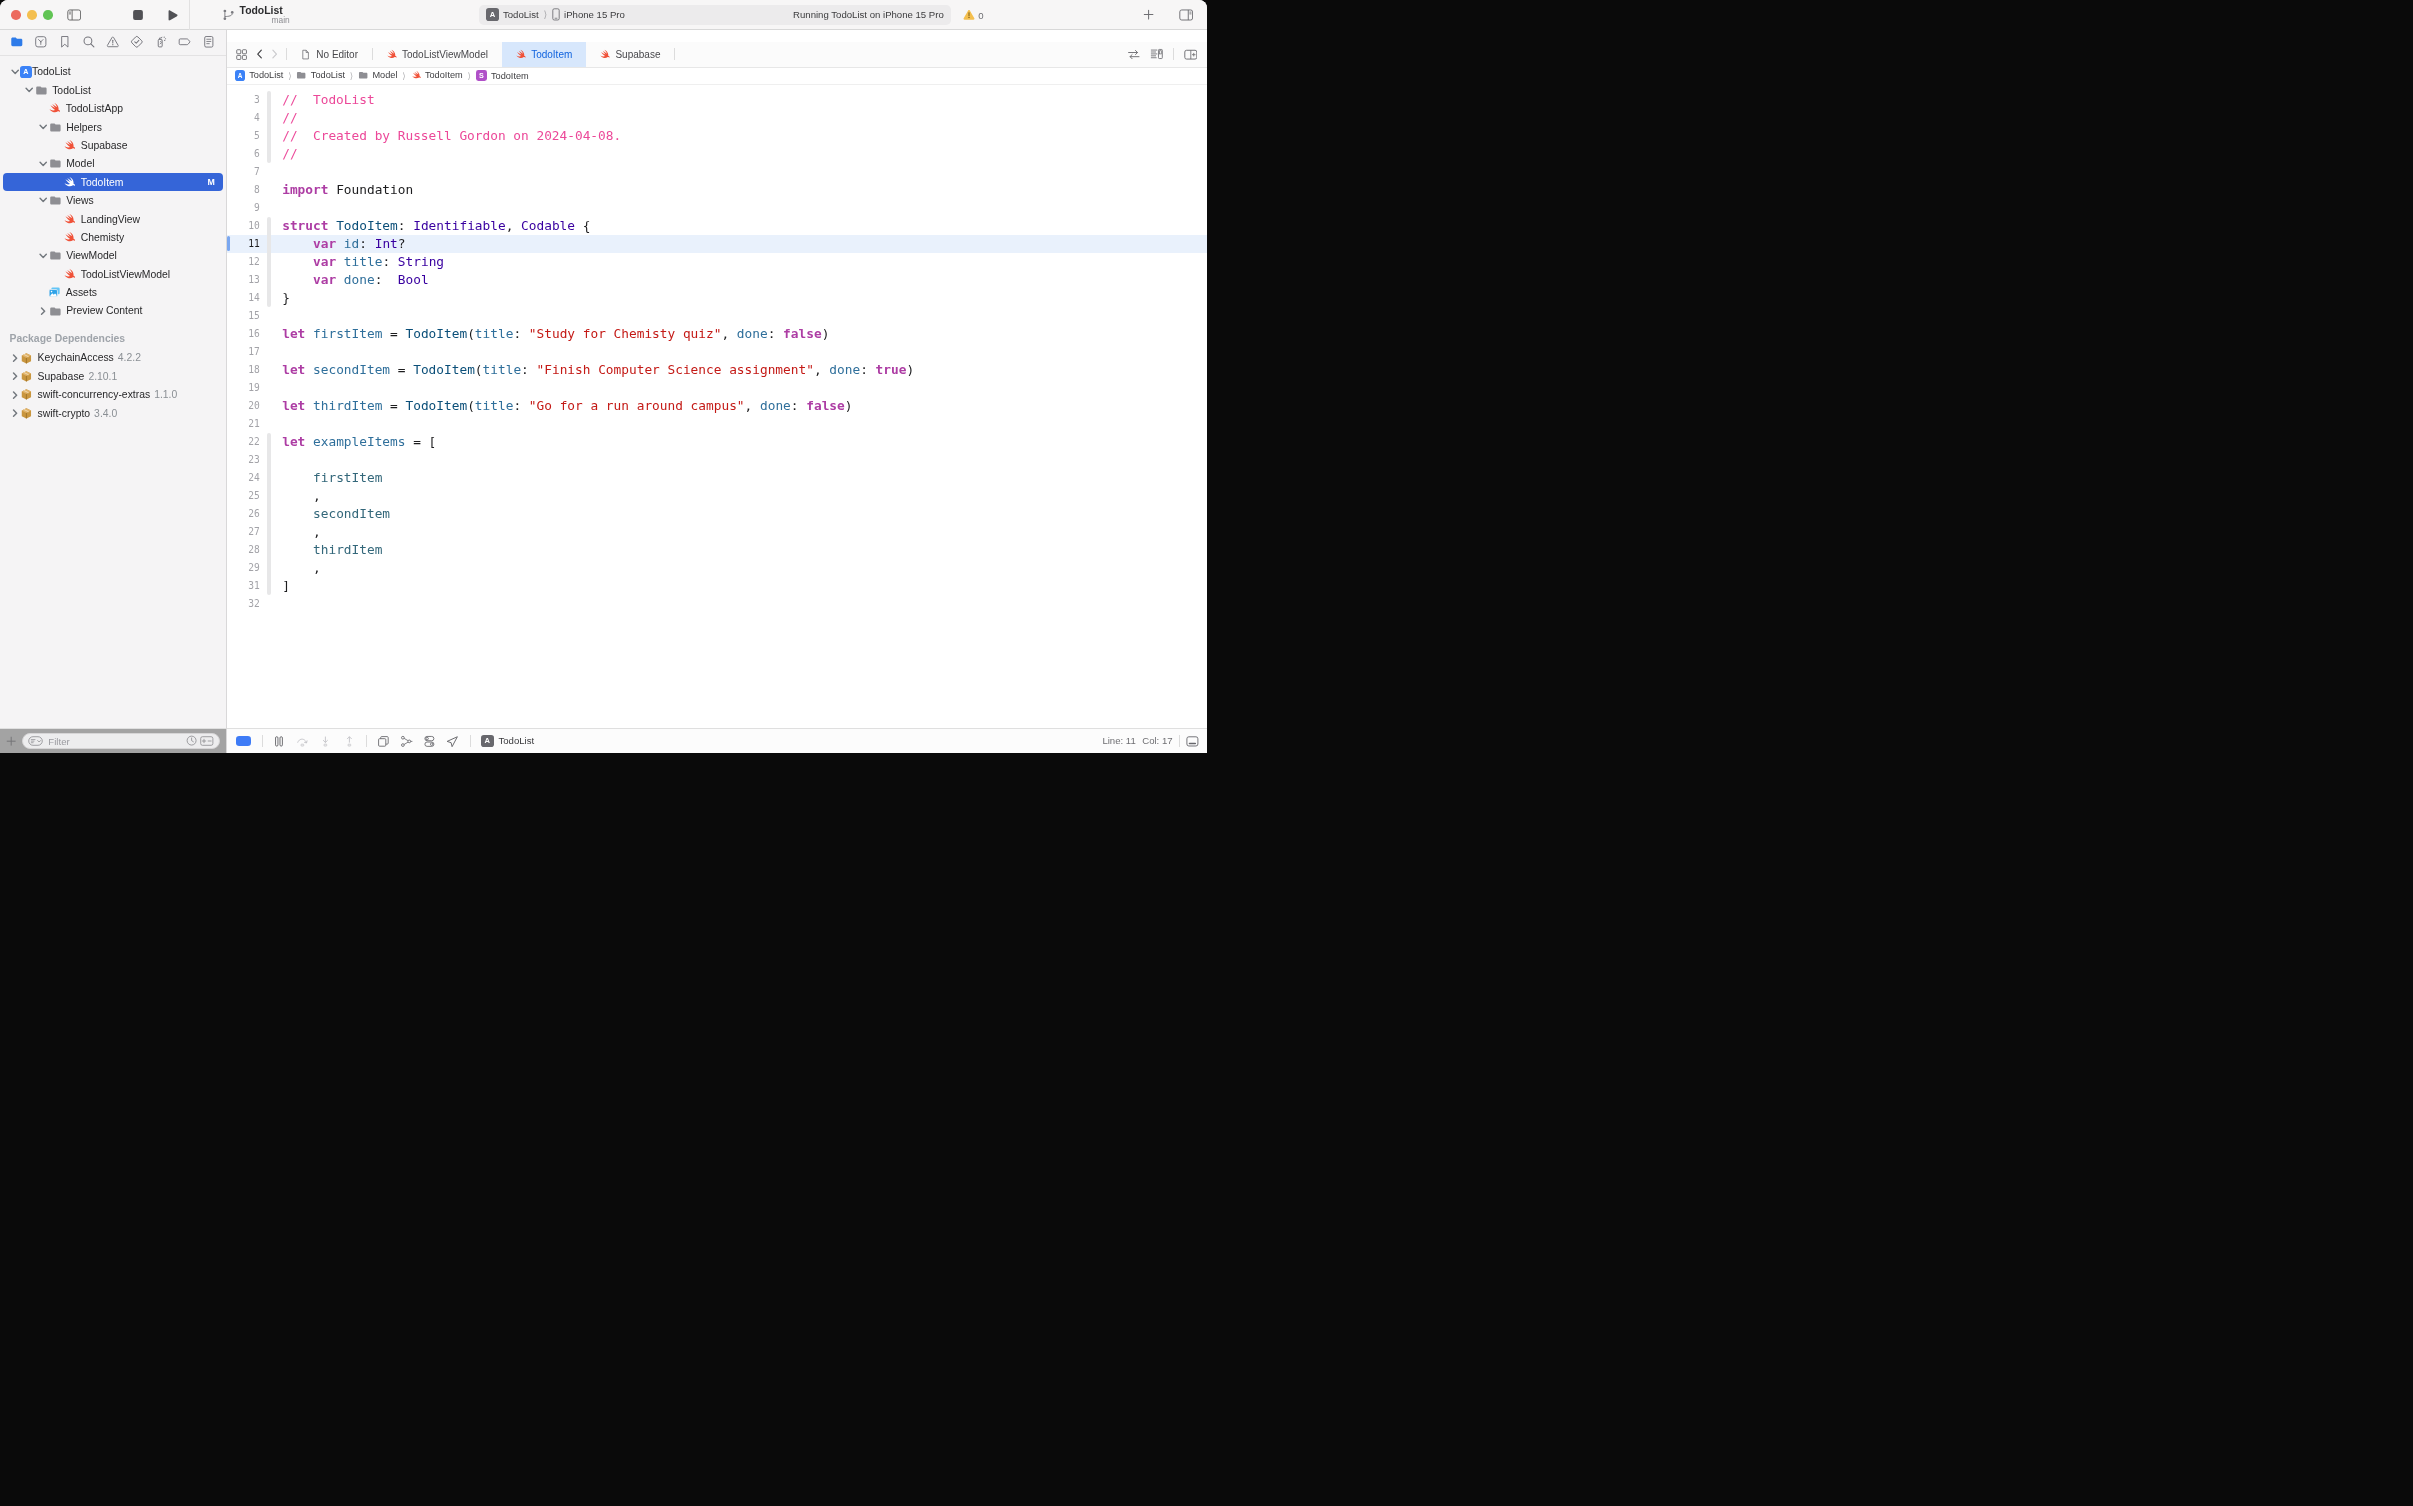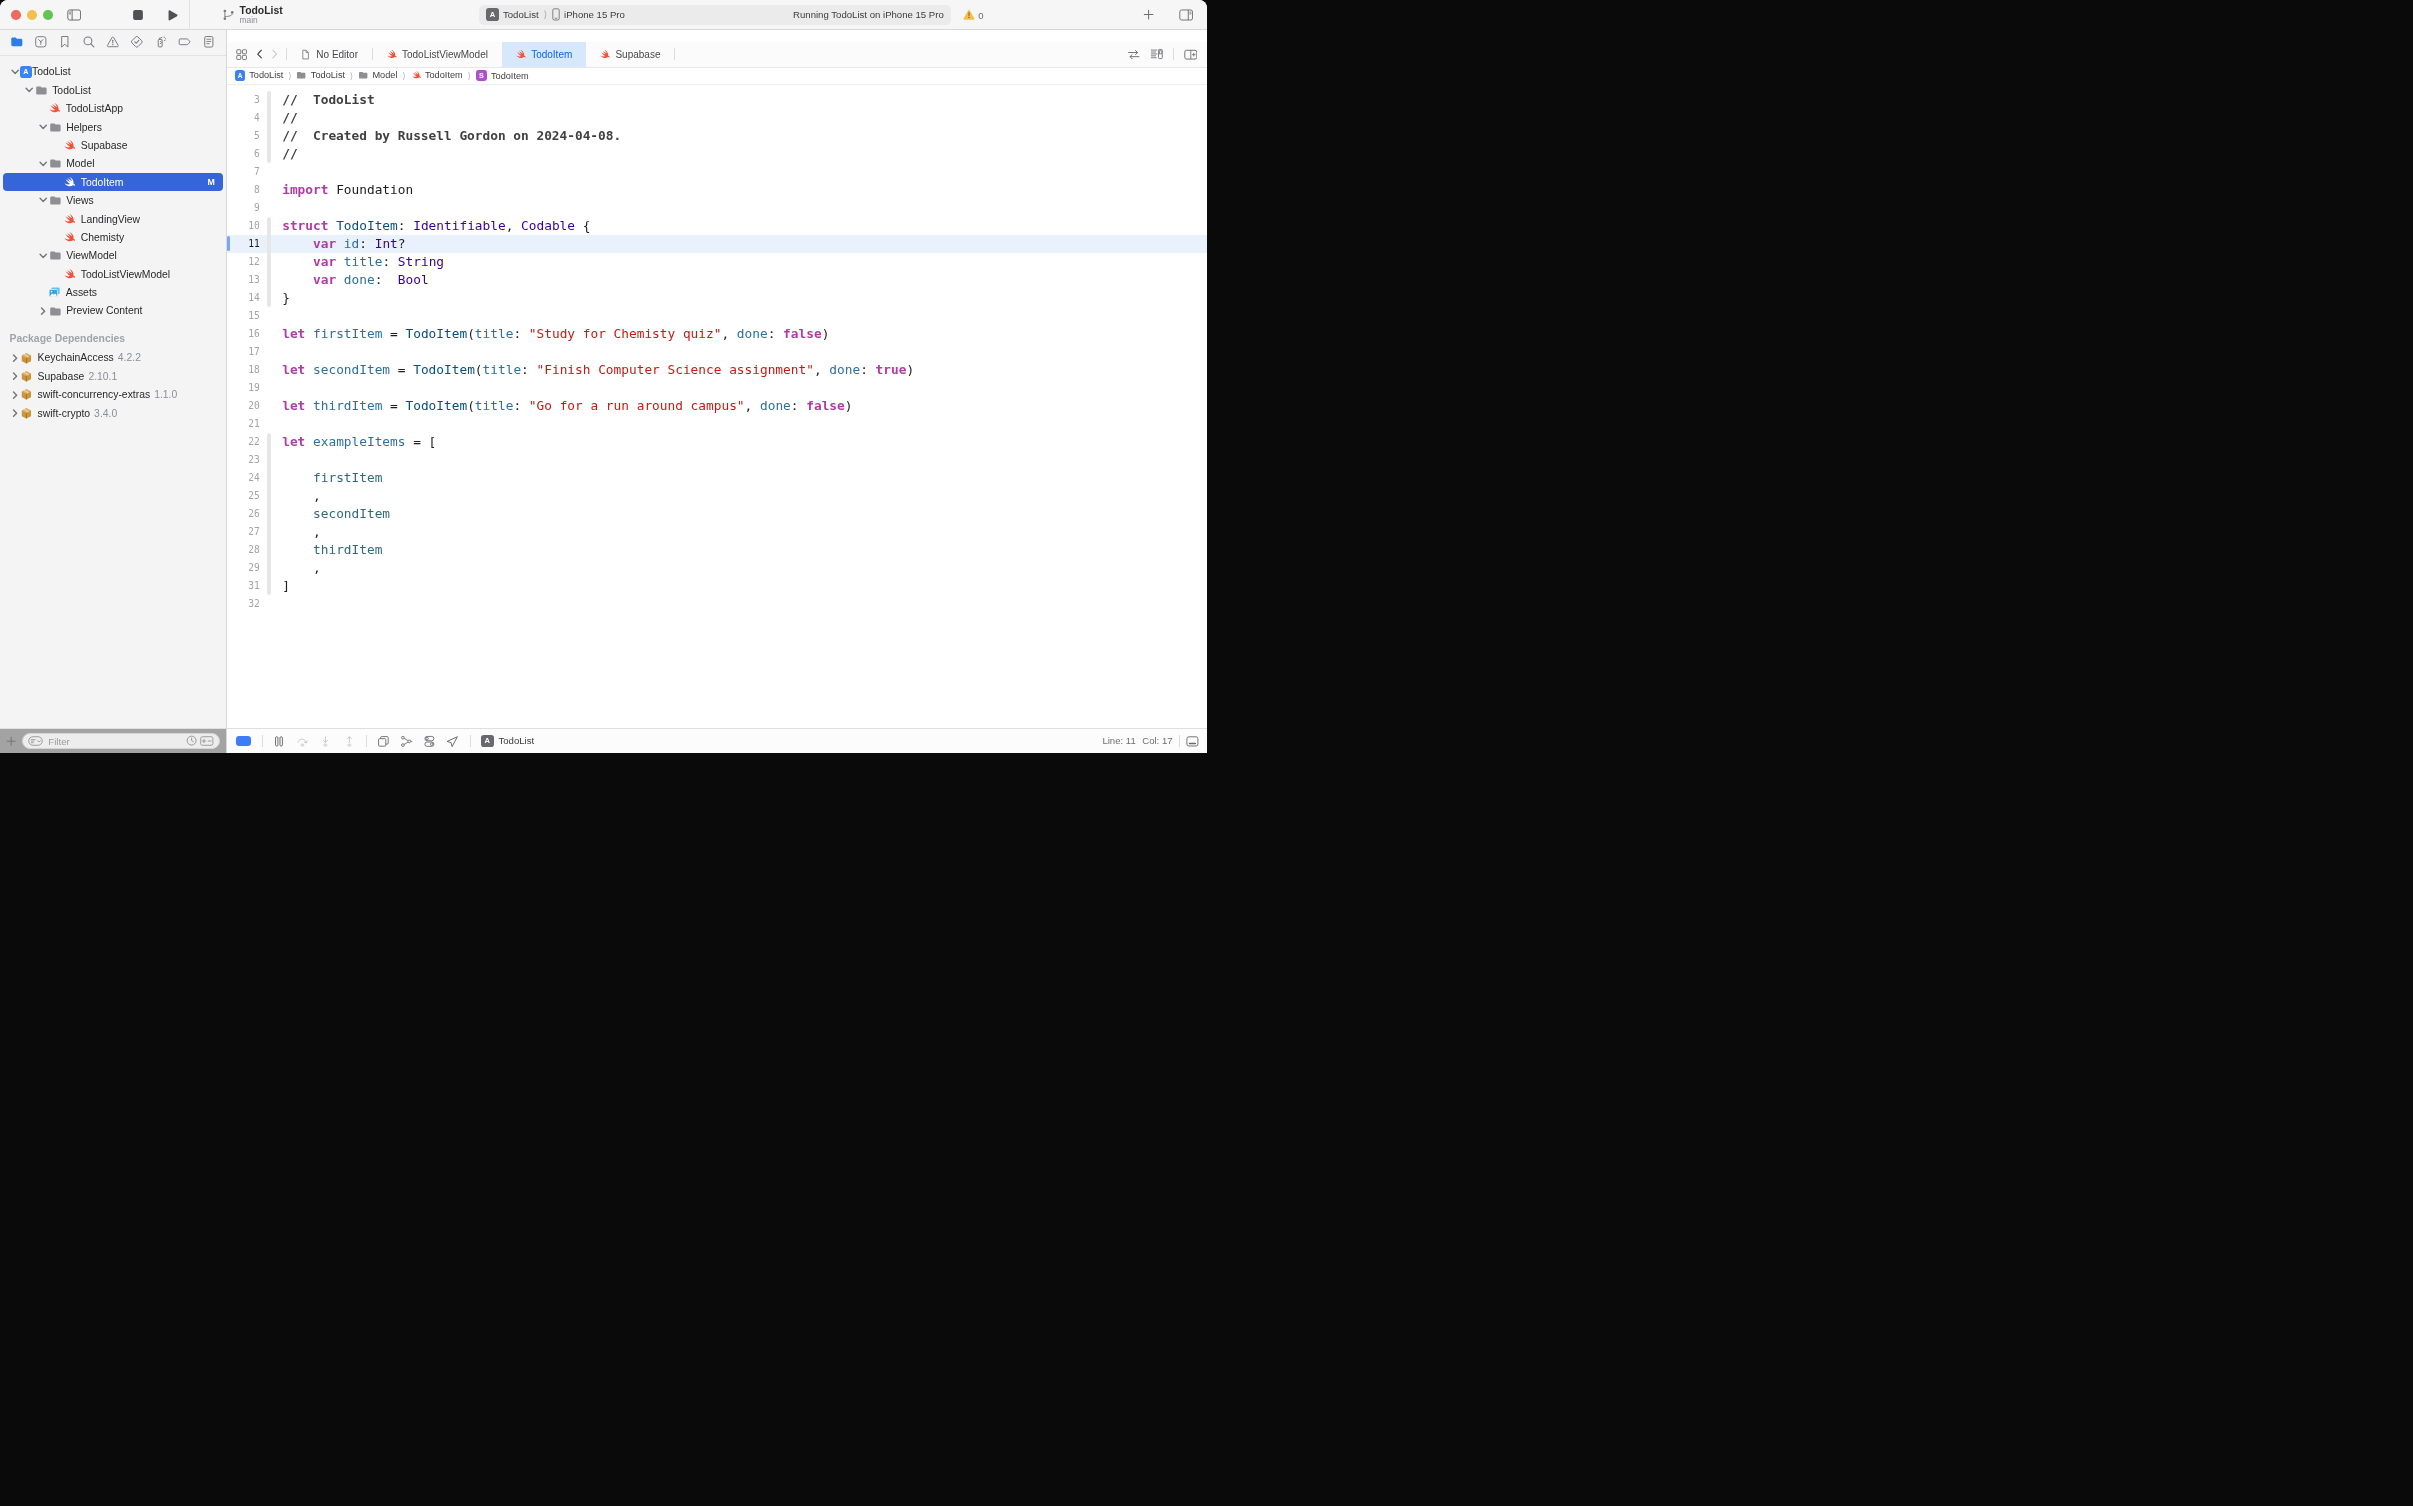--- a/index.html
+++ b/index.html
@@ -12,21 +12,21 @@
   .tl{position:absolute;top:10.4px;width:9.6px;height:9.6px;border-radius:50%;}
   .tl.r{left:11.2px;background:#ec6a5e;} .tl.y{left:27px;background:#f4bf4f;} .tl.g{left:43px;background:#61c454;}
   .tbtn{position:absolute;top:0;height:30px;display:flex;align-items:center;color:#666;}
   .tbtn svg{display:block;}
   .tb-sidebar{left:67px;width:14.4px;} .tb-stop{left:132px;width:12px;color:#515155;}
   .tb-run{left:166px;width:12px;color:#515155;}
   .tdiv{position:absolute;left:189px;top:0;width:0.8px;height:30px;background:#e2e1e1;}
   .branch-wrap{position:absolute;left:222px;top:0;height:30px;display:flex;align-items:center;gap:4.8px;color:#7b7b80;}
   .wtitle{line-height:1.1;}
   .wtitle .t1{font-size:10.4px;font-weight:700;color:#2c2c2e;}
-  .wtitle .t2{font-size:8.4px;color:#8d8d92;}
+  .wtitle .t2{font-size:8.4px;color:#8d8d92;margin-left:32px;}
   .scheme{position:absolute;left:479px;top:4.8px;width:472px;height:20px;background:#ecebec;border-radius:4.8px;
     display:flex;align-items:center;padding:0 7.2px;font-size:9.6px;color:#3c3c3e;gap:4px;}
   .scheme .grow{flex:1;}
   .sep-ch{color:#a7a7aa;font-size:9.6px;padding:0 0.8px;}
   .badge{display:inline-flex;align-items:center;justify-content:center;color:#fff;font-weight:700;
     border-radius:2.8px;flex:0 0 auto;}
   .badge.dark{background:#68686d;width:12.8px;height:12.8px;font-size:7.6px;}
   .badge.blue{background:#3b82f7;width:12px;height:12px;font-size:7.2px;}
   .badge.purple{background:#b050c8;width:11.2px;height:11.2px;font-size:7.2px;border-radius:2.4px;}
   .phone{color:#6f6f73;}
@@ -85,21 +85,21 @@
   .crow{display:flex;align-items:center;height:18px;position:relative;}
   .crow.current{background:#e9f1fc;}
   .chbar{position:absolute;left:0;top:1.6px;width:3.2px;height:14.4px;border-radius:1.6px;background:#7aa7f0;}
   .lnum{width:37px;flex:0 0 37px;text-align:right;padding-right:4px;
     font:9.6px/18px "DejaVu Sans Mono",monospace;color:#a3a3a8;}
   .crow.current .lnum{color:#1c1c1e;}
   .ribcol{width:10.4px;flex:0 0 10.4px;display:flex;justify-content:center;height:100%;}
   .rib{width:4.8px;height:100%;background:#e7e7e8;}
   .rib.start{border-radius:2.4px 2.4px 0 0;} .rib.end{border-radius:0 0 2.4px 2.4px;}
   .ctext{white-space:pre;font:12.8px/18px "DejaVu Sans Mono",monospace;color:#1d1d1f;padding-left:8px;}
-  .tk-cm{color:#404040;font-weight:bold;} .tk-kw{color:#ad3da4;font-weight:600;} .tk-str{color:#c41a16;}
+  .tk-cm{color:#ec4899;} .tk-kw{color:#ad3da4;font-weight:600;} .tk-str{color:#c41a16;}
   .tk-type{color:#3900a0;} .tk-ptype{color:#0b4f79;} .tk-decl{color:#2f6f9b;} .tk-ref{color:#33677a;}
   .tk-pl{color:#1d1d1f;}
   
   .debugbar{height:25px;flex:0 0 25px;border-top:0.8px solid #dfdfdf;background:#fcfcfc;display:flex;
     align-items:center;padding:0 8px 0 9.6px;gap:10.4px;}
   .dbicon{width:12.8px;height:12.8px;display:flex;color:#66666b;}
   .dbicon.dim{color:#c2c2c6;}
   .bp-pill{width:15px;height:9.6px;border-radius:3.2px;background:#3e7bf6;}
   .dsep{width:0.8px;height:12.8px;background:#dcdcdc;}
   .dbapp{display:flex;align-items:center;gap:4.8px;font-size:9.6px;color:#3a3a3d;}

